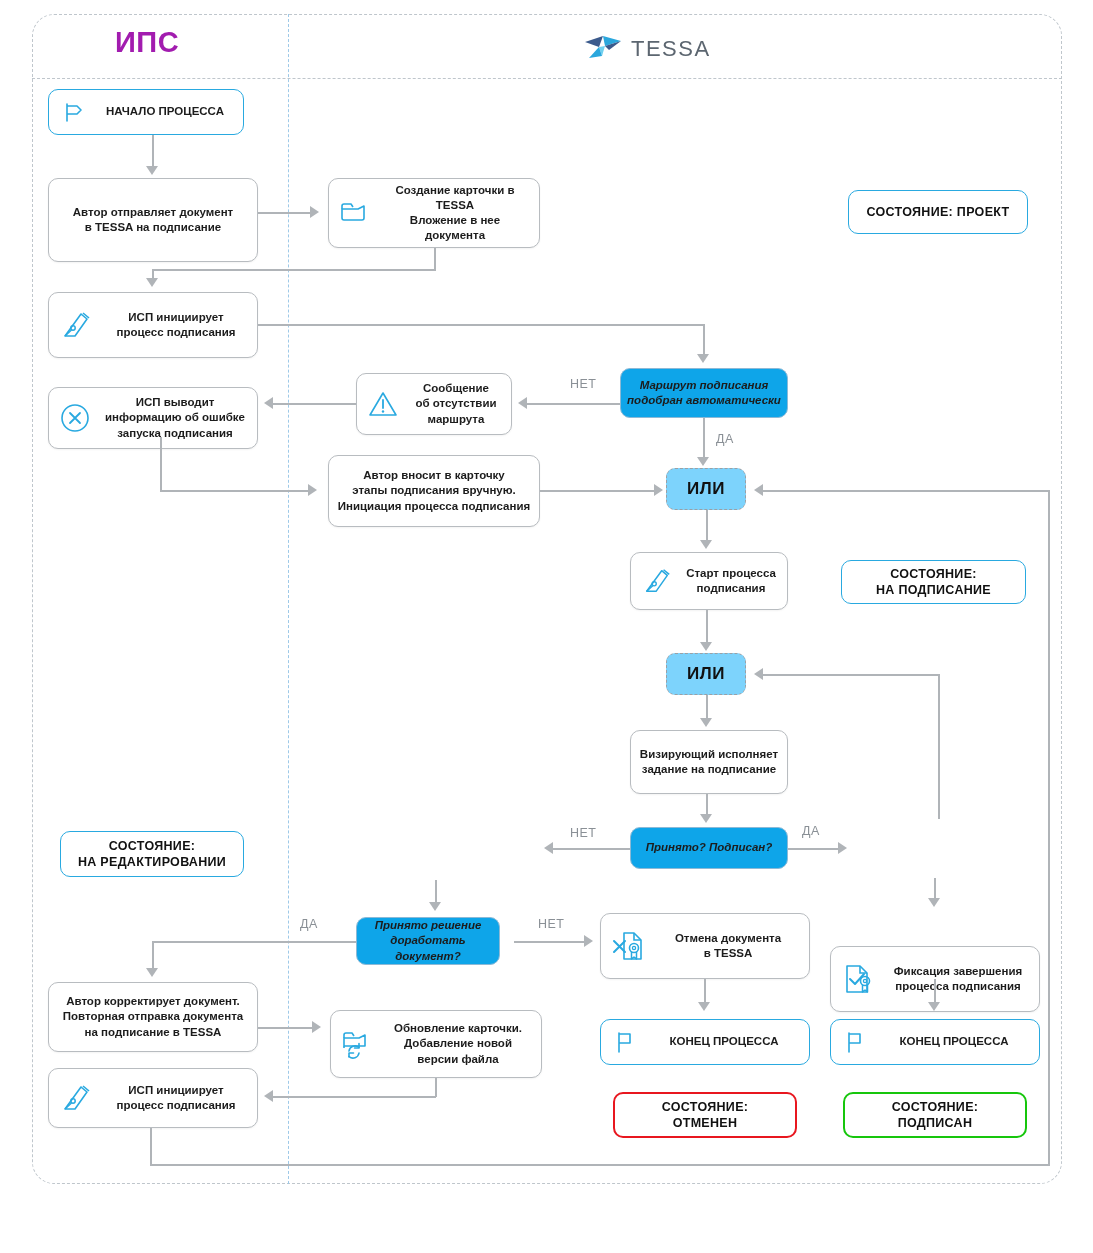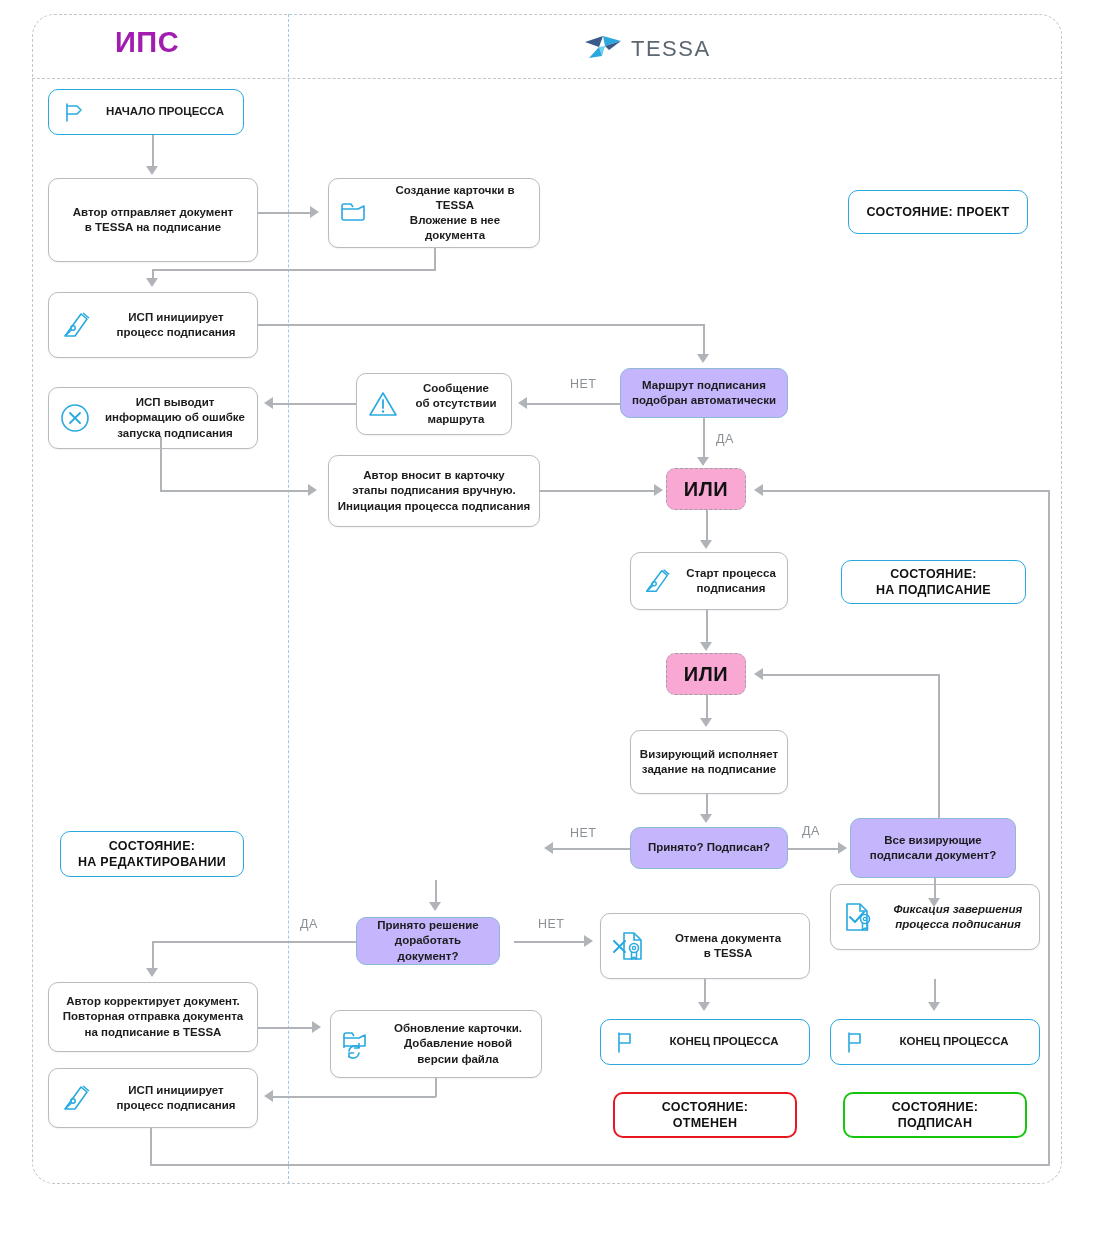--- a/index.html
+++ b/index.html
@@ -12,36 +12,36 @@
   .lane-hdr-div{position:absolute;border-top:1px dashed #bfc6cc;}
 
   .lane-title{position:absolute;font-weight:bold;color:#a21caf;letter-spacing:.5px;}
 
   
   .node{position:absolute;box-sizing:border-box;border-radius:10px;background:#ffffff;
         display:flex;align-items:center;justify-content:center;text-align:center;
         font-size:11.5px;line-height:1.32;font-weight:bold;color:#1c1c1c;}
   .node.grey{border:1.4px solid #b8bcc0;box-shadow:0 1px 2px rgba(0,0,0,.05);}
   .node.blue{border:1.6px solid #29a9e0;}
-  .node.bluesoft{border:1.4px solid #8cb9d6;background:#c4b5fd;}
+  .node.bluesoft{border:1.4px solid #8cb9d6;background:#0ea5e9;font-style:italic;}
   .node.red{border:2px solid #e8171f;}
   .node.green{border:2px solid #16c60c;}
 
   .node .txt{padding:0 6px;white-space:pre-line;}
   .node.withicon{justify-content:flex-start;}
   .node.withicon .ico{flex:0 0 auto;margin-left:10px;margin-right:4px;display:flex;align-items:center;}
   .node.withicon .txt{flex:1 1 auto;text-align:center;padding-right:8px;}
 
   .state{position:absolute;box-sizing:border-box;border-radius:10px;background:#fff;
          display:flex;align-items:center;justify-content:center;text-align:center;
          font-size:12.5px;font-weight:bold;color:#111;letter-spacing:.3px;white-space:pre-line;}
 
   .orgate{position:absolute;box-sizing:border-box;border:1.6px dashed #9aa0a6;border-radius:9px;
-          background:#f9a8d4;display:flex;align-items:center;justify-content:center;
-          font-size:20px;font-weight:bold;color:#111;letter-spacing:.5px;}
+          background:#7dd3fc;display:flex;align-items:center;justify-content:center;
+          font-size:17px;font-weight:bold;color:#111;letter-spacing:.5px;}
 
   
   .ln{position:absolute;background:#b0b4b8;}
   .lnh{height:1.6px;}
   .lnv{width:1.6px;}
   .arw{position:absolute;width:0;height:0;}
   .arw.down{border-left:6px solid transparent;border-right:6px solid transparent;border-top:9px solid #b0b4b8;}
   .arw.right{border-top:6px solid transparent;border-bottom:6px solid transparent;border-left:9px solid #b0b4b8;}
   .arw.left{border-top:6px solid transparent;border-bottom:6px solid transparent;border-right:9px solid #b0b4b8;}
 
@@ -181,24 +181,20 @@
 
   <div class="node grey" style="left:630px;top:730px;width:158px;height:64px;">
     <span class="txt">Визирующий исполняет
 задание на подписание</span>
   </div>
 
   <div class="node bluesoft" style="left:630px;top:827px;width:158px;height:42px;">
     <span class="txt">Принято? Подписан?</span>
   </div>
 
-  <div class="node bluesoft" style="left:850px;top:818px;width:166px;height:60px;">
-    <span class="txt">Все визирующие
-подписали документ?</span>
-  </div>
 
 
   <div class="state node blue" style="left:60px;top:831px;width:184px;height:46px;">
     <span class="txt">СОСТОЯНИЕ:
 НА РЕДАКТИРОВАНИИ</span>
   </div>
 
   <div class="node bluesoft" style="left:356px;top:917px;width:144px;height:48px;">
     <span class="txt">Принято решение
 доработать документ?</span>
@@ -212,21 +208,21 @@
           <path d="M3 11l11 11M14 11L3 22" fill="none" stroke="#29a9e0" stroke-width="2" stroke-linecap="round"></path>
           <circle cx="23" cy="18" r="4.5" fill="none" stroke="#29a9e0" stroke-width="1.6"></circle>
           <circle cx="23" cy="18" r="1.6" fill="none" stroke="#29a9e0" stroke-width="1.3"></circle>
           <path d="M20.5 22 L20.5 29 L23 27 L25.5 29 L25.5 22" fill="none" stroke="#29a9e0" stroke-width="1.5" stroke-linejoin="round"></path>
         </svg>
     </span>
     <span class="txt">Отмена документа
 в TESSA</span>
   </div>
 
-  <div class="node grey withicon" style="left:830px;top:884px;width:210px;height:66px;font-style:italic;">
+  <div class="node grey withicon" style="left:830px;top:946px;width:210px;height:66px;">
     <span class="ico">
       <svg width="34" height="32" viewBox="0 0 34 32">
           <path d="M6 3h13l7 7v19H6z" fill="none" stroke="#29a9e0" stroke-width="1.6" stroke-linejoin="round"></path>
           <path d="M19 3v7h7" fill="none" stroke="#29a9e0" stroke-width="1.6"></path>
           <path d="M9 16l5 5 9-10" fill="none" stroke="#29a9e0" stroke-width="2" stroke-linecap="round" stroke-linejoin="round"></path>
           <circle cx="24" cy="18" r="4.5" fill="none" stroke="#29a9e0" stroke-width="1.6"></circle>
           <circle cx="24" cy="18" r="1.6" fill="none" stroke="#29a9e0" stroke-width="1.3"></circle>
           <path d="M21.5 22 L21.5 29 L24 27 L26.5 29 L26.5 22" fill="none" stroke="#29a9e0" stroke-width="1.5" stroke-linejoin="round"></path>
         </svg>
     </span>

